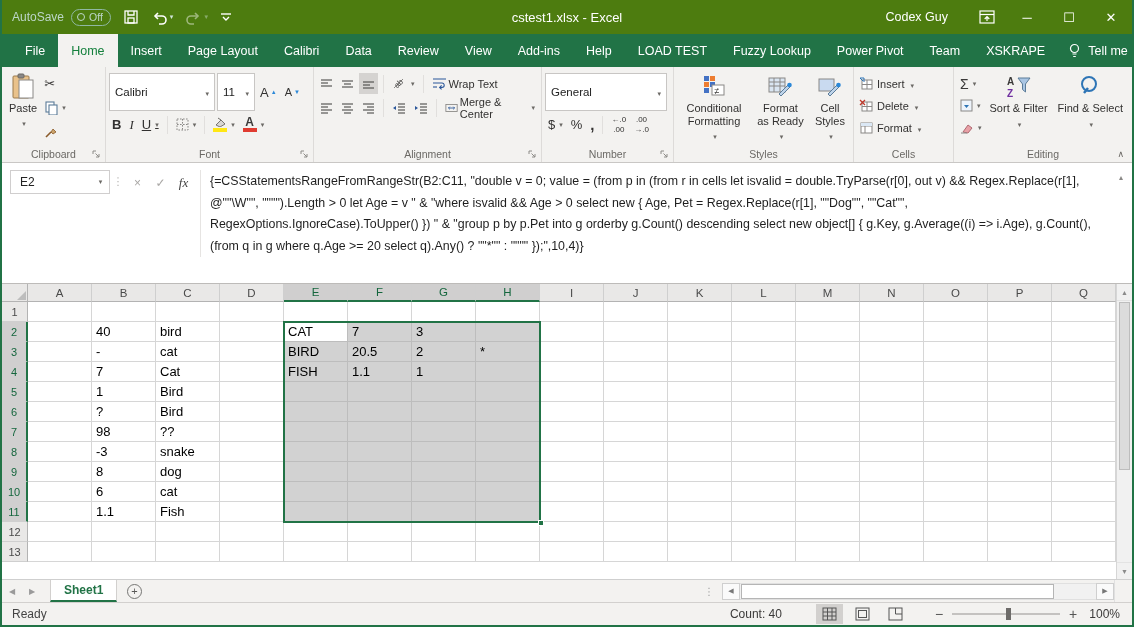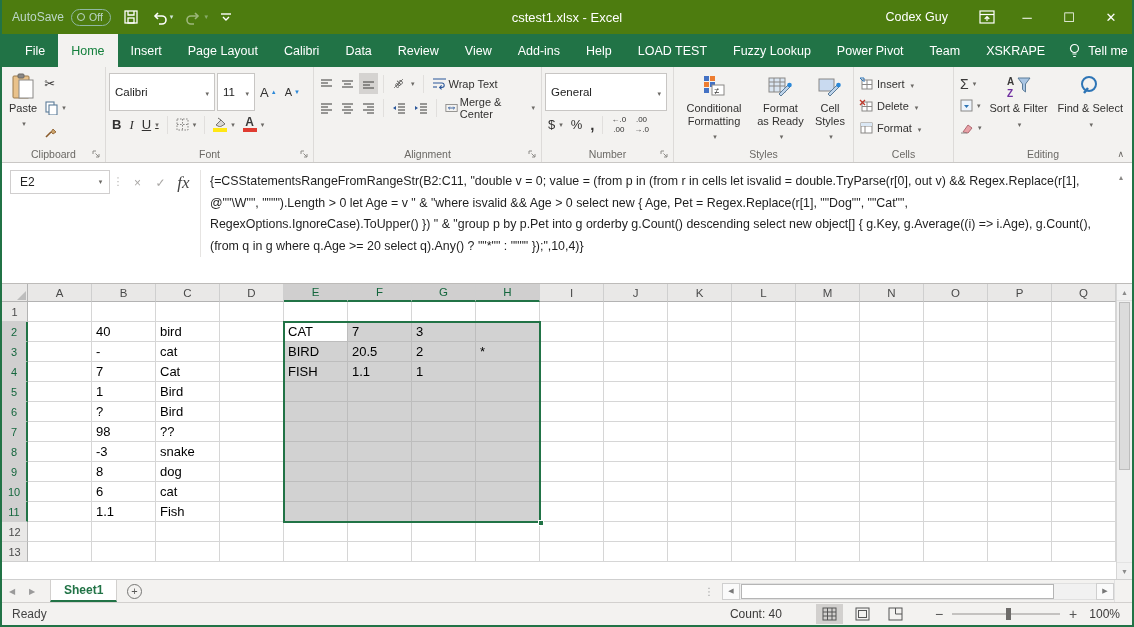--- a/index.html
+++ b/index.html
@@ -51,21 +51,21 @@
 .cellrow{display:flex;align-items:center;gap:4px;height:21px;font-size:11px;color:#323130;padding:0 2px}
 .ribbon-collapse{position:absolute;right:8px;bottom:3px;color:#6b6965;font-size:9px}
 
 
 .fbar{height:121px;background:#fff;border-bottom:1px solid #bdbbb9;display:flex;padding:7px 6px 4px 8px;flex:0 0 auto;position:relative;align-items:flex-start}
 .namebox{width:100px;height:24px;border:1px solid #d0cece;display:flex;align-items:center;font-size:12px;color:#222;padding-left:9px;background:#fff}
 .nb-caret{margin-left:auto;width:17px;align-self:stretch;display:flex;align-items:center;justify-content:center;color:#6b6965;font-size:7px}
 .fb-dots{width:16px;display:flex;justify-content:center;color:#b9b7b5;padding-top:5px;font-size:11px}
 .fb-btns{display:flex;padding-top:2px}
 .fb-btn{width:23px;height:21px;display:flex;align-items:center;justify-content:center;color:#a9a7a5;font-size:12px}
-.fx-btn{color:#444;font-family:"Liberation Serif",serif;font-style:italic;font-size:17px}
+.fx-btn{color:#444;font-family:"Liberation Serif",serif;font-style:italic;font-size:13px}
 .fx-text{flex:1;margin-left:5px;border-left:1px solid #e6e4e2;padding:1px 26px 0 9px;font-size:12.4px;line-height:21.5px;color:#1f1f1f;overflow:hidden;max-height:92px;word-break:break-word}
 .fb-collapse{position:absolute;right:9px;top:10px;color:#8a8886;font-size:8px}
 
 
 .grid-wrap{flex:1;display:flex;overflow:hidden;background:#fff}
 .grid-scroll{position:relative;width:1114px;overflow:hidden}
 .g-row{display:flex}
 .g-corner{width:26px;height:18px;background:#e9e8e7;border-right:1px solid #b3b3b3;border-bottom:1px solid #b3b3b3;position:relative;flex:0 0 auto}
 .corner-tri{position:absolute;right:1px;bottom:1px;width:0;height:0;border-left:9px solid transparent;border-bottom:9px solid #bdbdbd}
 .g-colhdr{width:64px;height:18px;background:#e9e8e7;border-right:1px solid #cfcfcf;border-bottom:1px solid #b3b3b3;font-size:11.5px;color:#4a4a4a;display:flex;align-items:center;justify-content:center;flex:0 0 auto}

